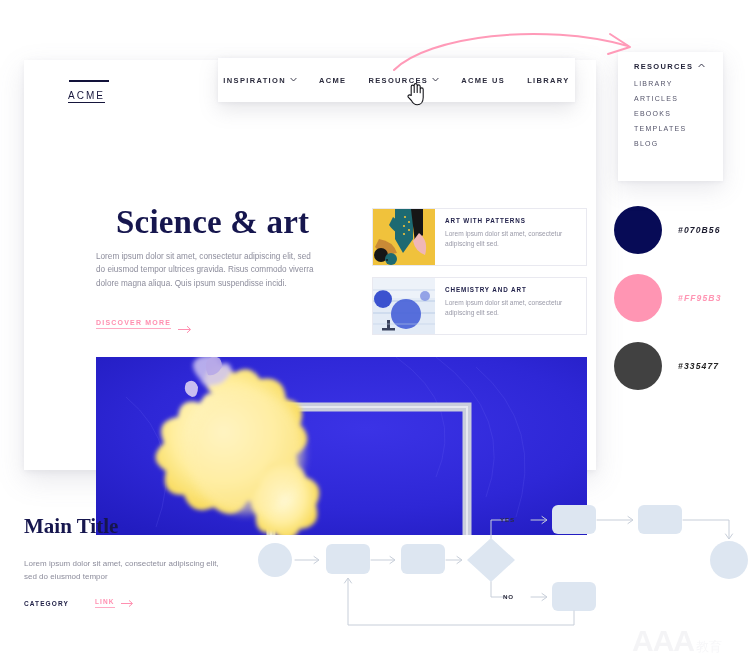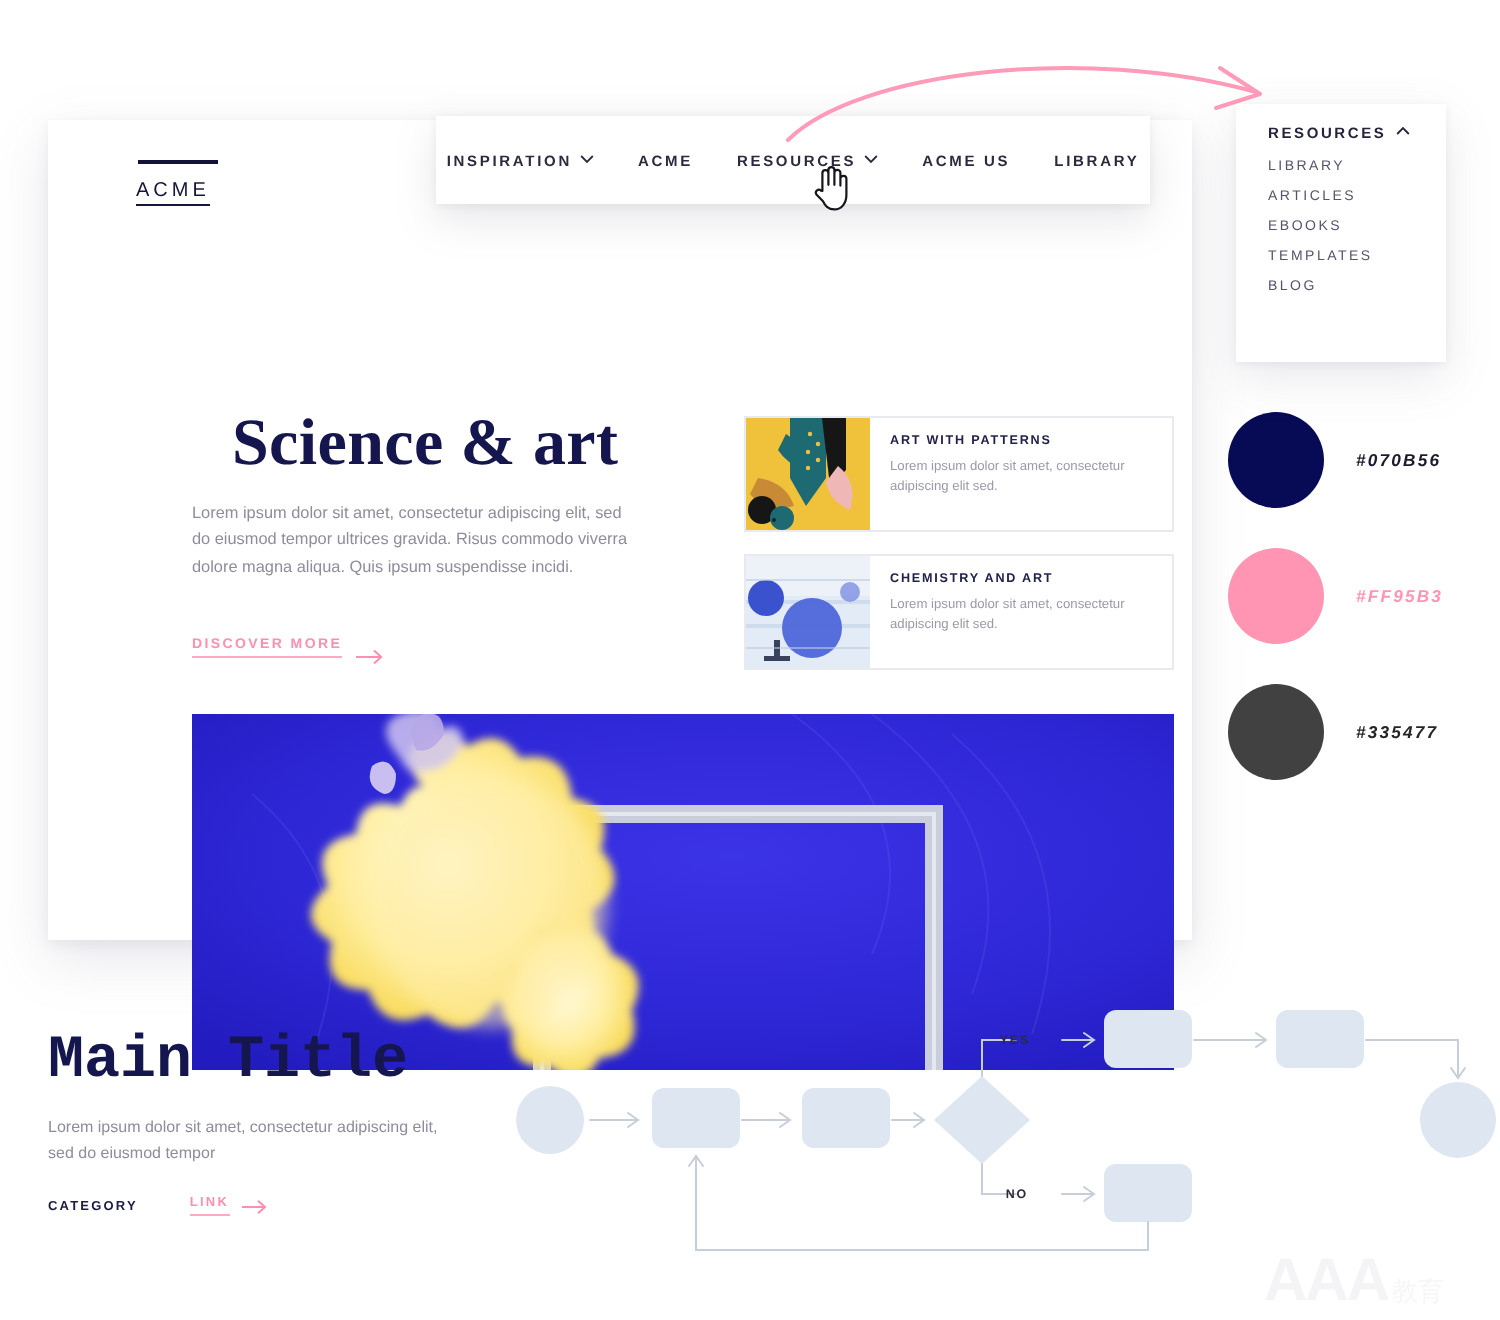--- a/index.html
+++ b/index.html
@@ -107,22 +107,22 @@
 
   
   .swatches{position:absolute;left:614px;top:196px;font-style:italic;}
   .sw-row{display:flex;align-items:center;height:68px;}
   .sw-dot{width:48px;height:48px;border-radius:50%;flex:0 0 48px;}
   .sw-label{font-size:8.6px;letter-spacing:1.1px;font-weight:700;margin-left:16px;}
 
   
   .main-title{
     position:absolute;left:24px;top:516px;
-    font-family:Liberation Mono, monospace;
-    font-size:30px;line-height:1;color:#16164e;font-weight:700;
+    font-family:Liberation Serif, serif;
+    font-size:21px;line-height:1;color:#16164e;font-weight:700;
   }
   .main-para{
     position:absolute;left:24px;top:558px;width:200px;
     font-size:8px;line-height:1.6;color:#8d8d9c;
   }
   .cat-row{position:absolute;left:24px;top:598px;display:flex;align-items:center;gap:26px;}
   .cat-text{font-size:6.5px;letter-spacing:1.1px;font-weight:700;color:#1d1d44;}
   .link-wrap{display:flex;align-items:center;gap:6px;}
   .link-text{
     font-size:6.5px;letter-spacing:1.1px;font-weight:700;color:#ff8fb0;

